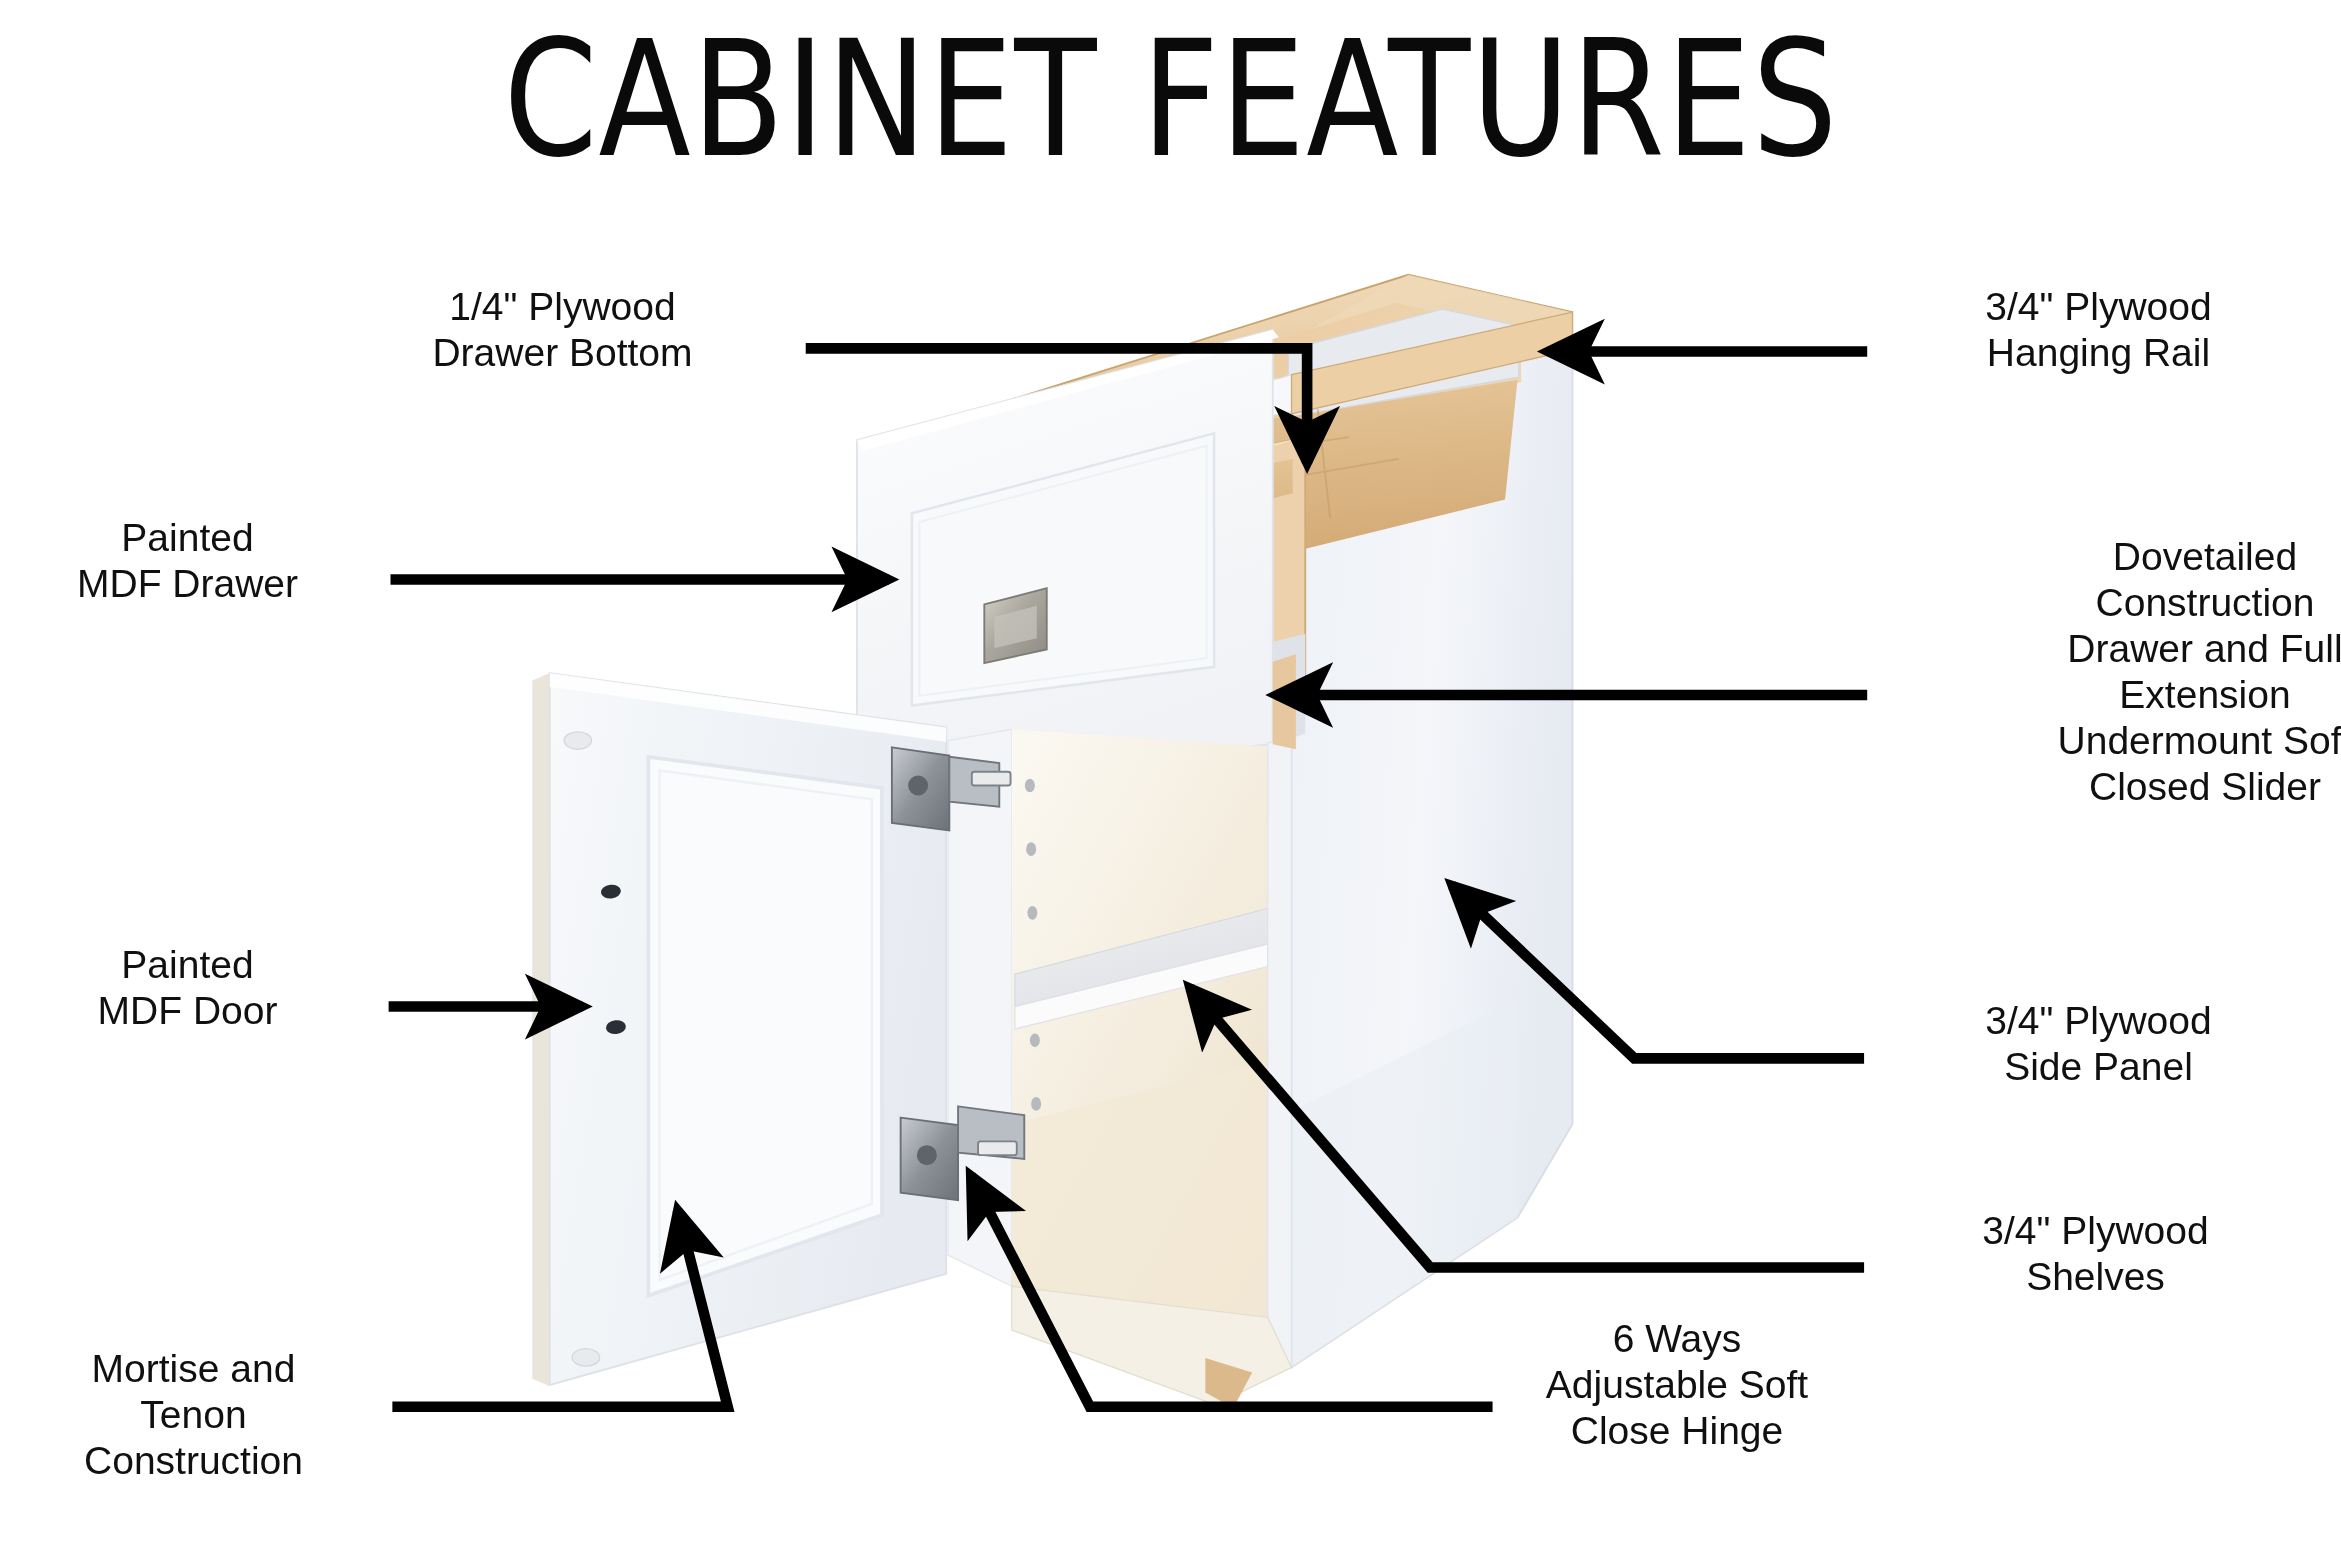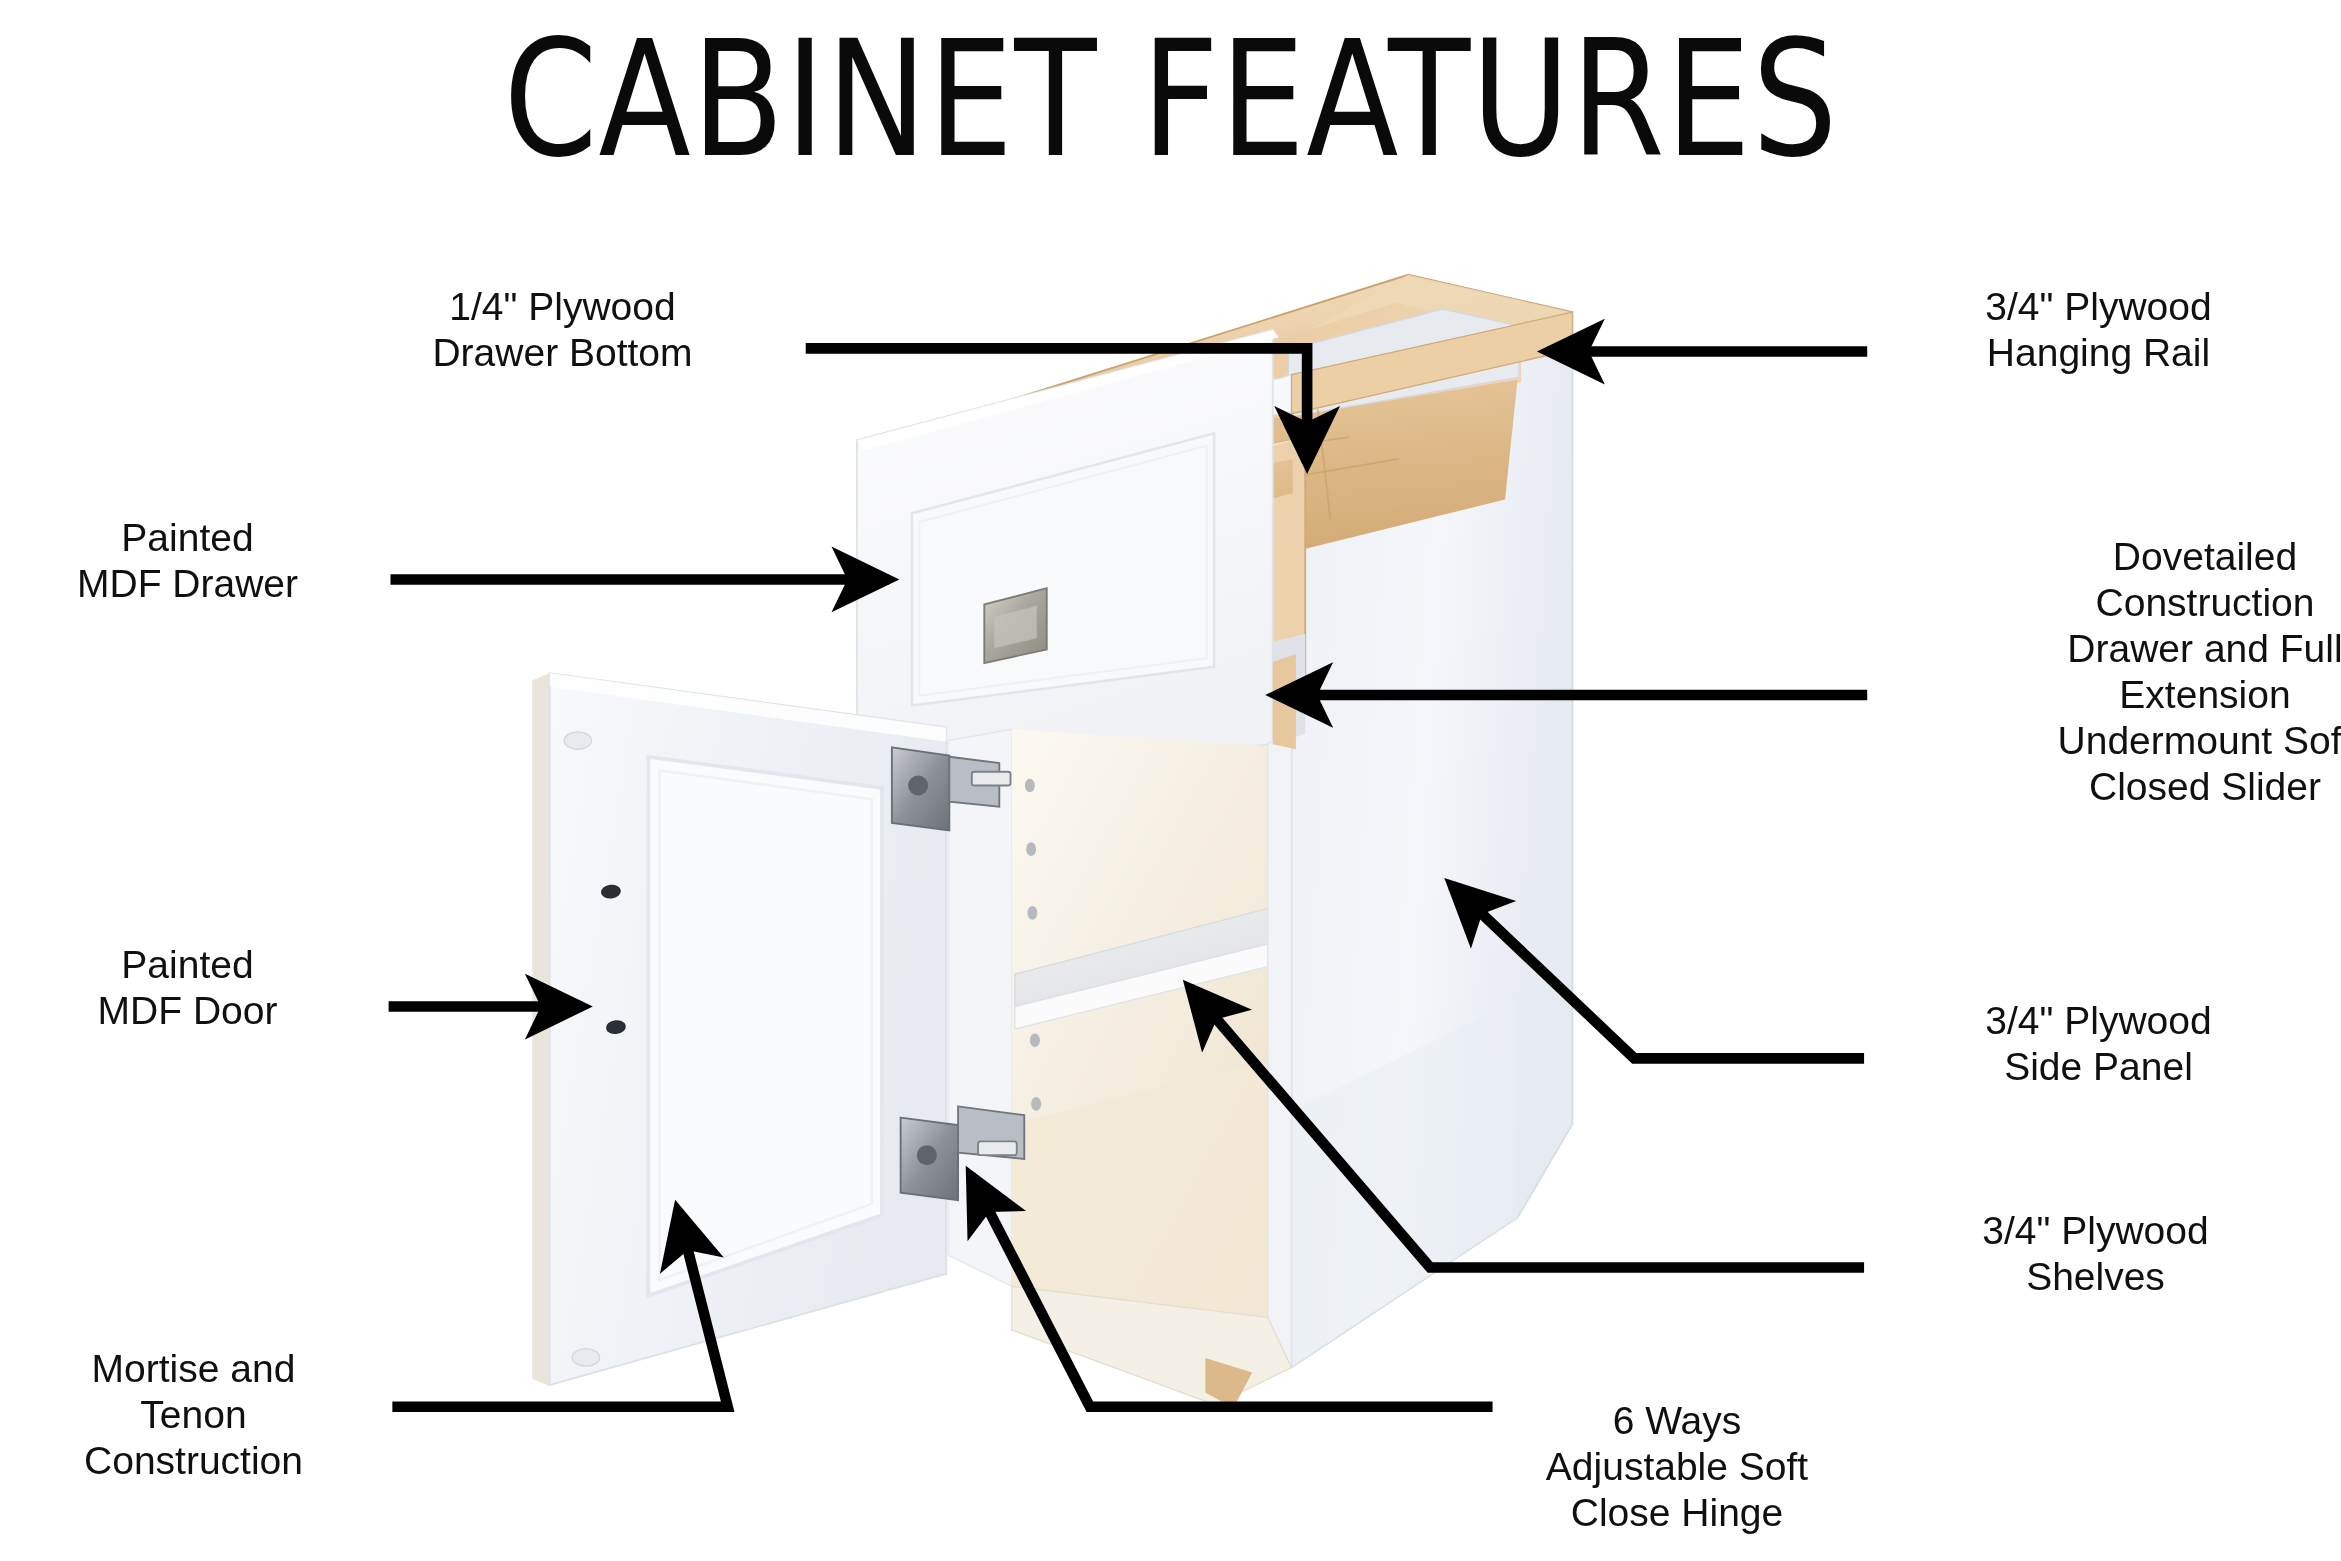--- a/index.html
+++ b/index.html
@@ -256,18 +256,18 @@
   <div class="label c" style="left:1880px; top:998px; width:437px;">3/4" Plywood
 Side Panel</div>
 
   <div class="label c" style="left:1877px; top:1208px; width:437px;">3/4" Plywood
 Shelves</div>
 
   <div class="label c" style="left:-25px; top:1346px; width:437px;">Mortise and
 Tenon
 Construction</div>
 
-  <div class="label c" style="left:1468px; top:1398px; width:418px;">6 Ways
+  <div class="label c" style="left:1468px; top:1316px; width:418px;">6 Ways
 Adjustable Soft
 Close Hinge</div>
 
 </div>
 
 
 </body></html>

